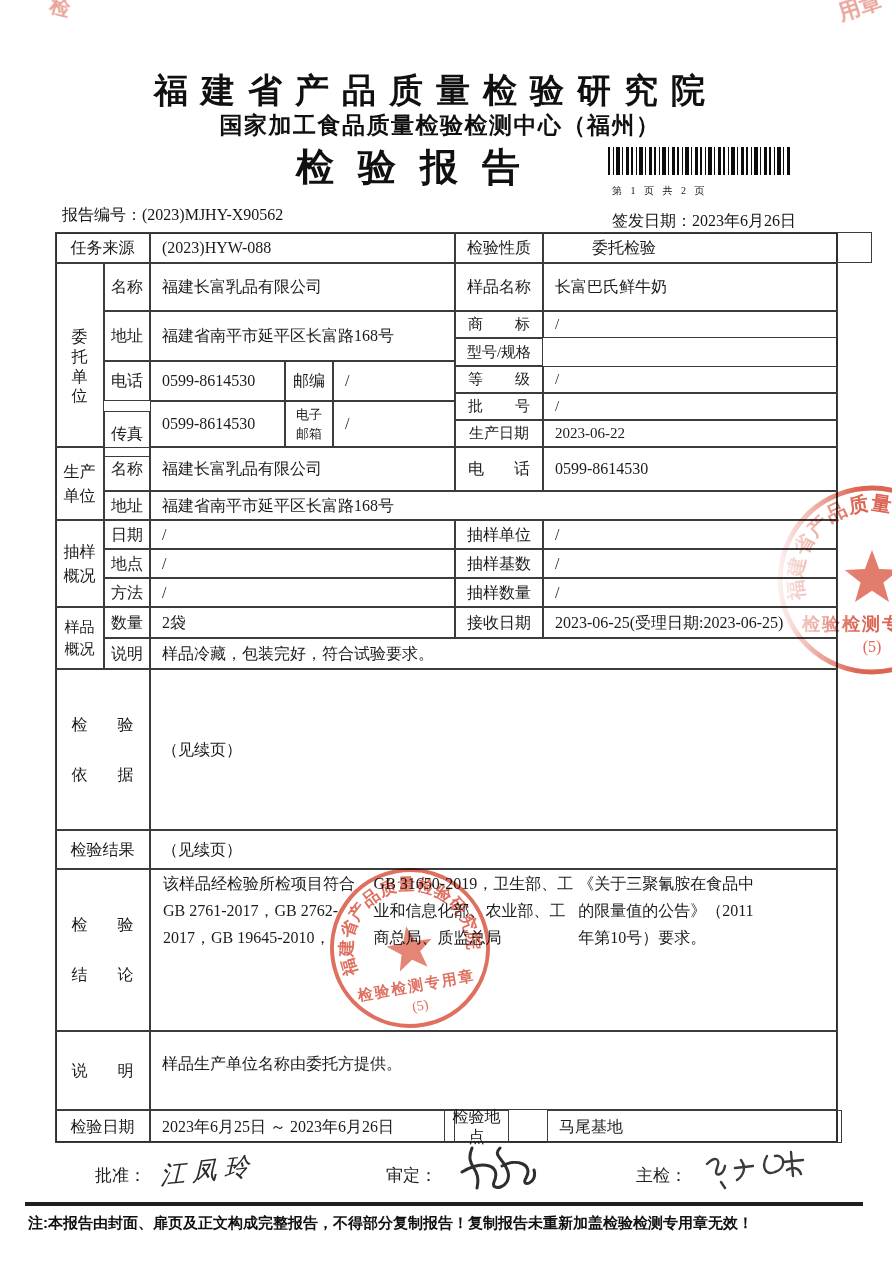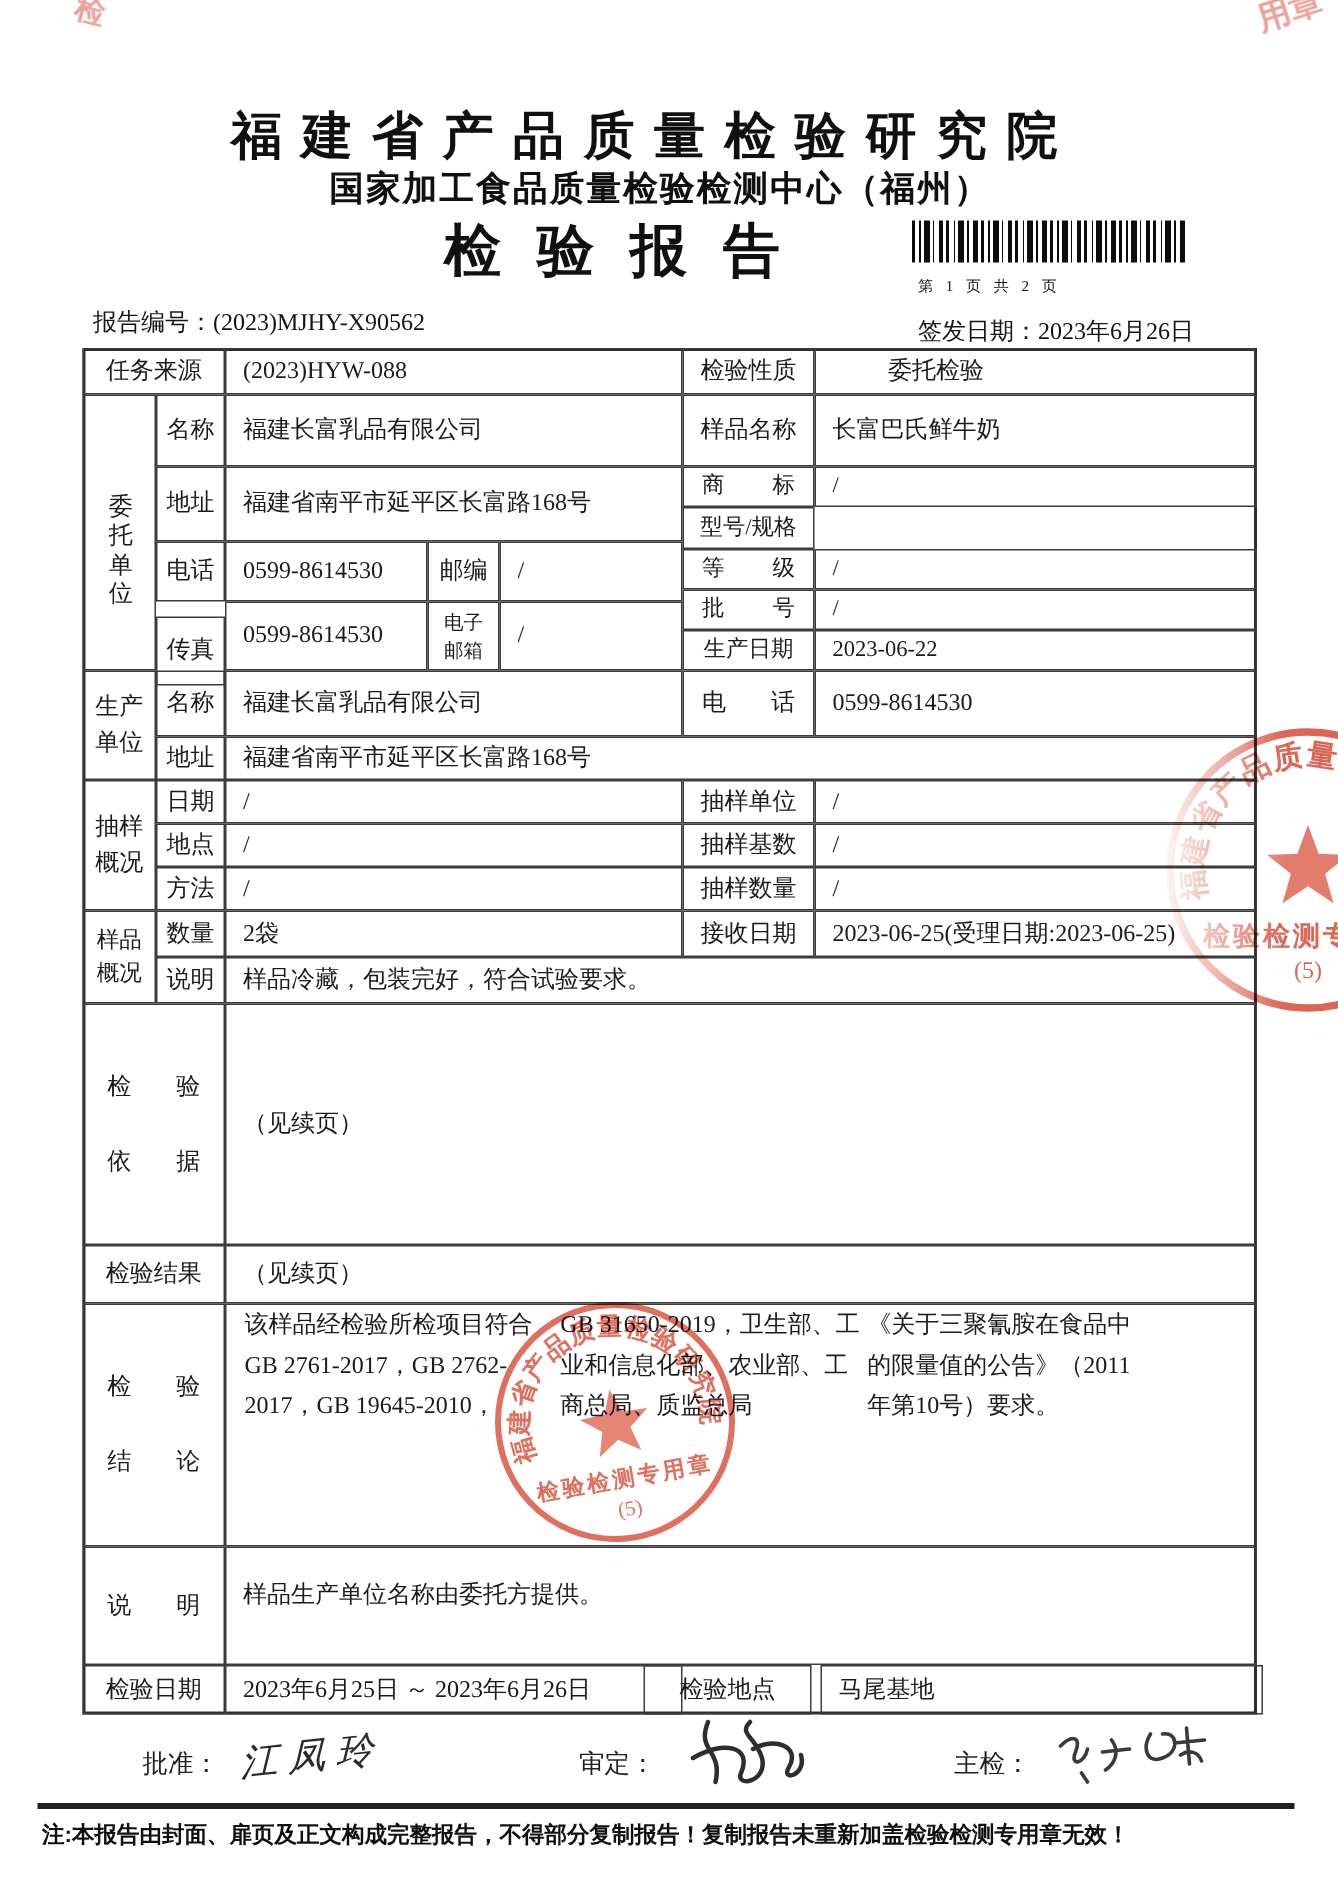--- a/index.html
+++ b/index.html
@@ -65,21 +65,21 @@
 
   <div class="c lb" style="left:55px;top:232px;width:95px;height:31px;">
       <span>任务来源</span>
     </div>
   <div class="c vv" style="left:150px;top:232px;width:305px;height:31px;">
       <span>(2023)HYW-088</span>
     </div>
   <div class="c lb" style="left:455px;top:232px;width:88px;height:31px;">
       <span>检验性质</span>
     </div>
-  <div class="c vv" style="left:543px;top:232px;width:294px;height:31px;padding-left:48px;">
+  <div class="c vv" style="left:543px;top:232px;width:329px;height:31px;padding-left:48px;">
       <span>委托检验</span>
     </div>
 
   <div class="c lb" style="left:55px;top:263px;width:49px;height:184px;">
       <span class="vt">委托单位</span>
     </div>
   <div class="c lb" style="left:104px;top:263px;width:46px;height:48px;">
       <span>名称</span>
     </div>
   <div class="c vv" style="left:150px;top:263px;width:305px;height:48px;">
@@ -269,21 +269,21 @@
   <div class="c lb wsp" style="left:55px;top:1031px;width:95px;height:79px;">
       <span class="wsp">说 明</span>
     </div>
 
   <div class="c lb" style="left:55px;top:1110px;width:95px;height:33px;">
       <span>检验日期</span>
     </div>
   <div class="c vv" style="left:150px;top:1110px;width:305px;height:33px;">
       <span>2023年6月25日 ～ 2023年6月26日</span>
     </div>
-  <div class="c lb" style="left:429px;top:1110px;width:112px;height:33px;text-align:right;">
+  <div class="c lb" style="left:444px;top:1110px;width:65px;height:33px;">
       <span>检验地点</span>
     </div>
   <div class="c vv" style="left:547px;top:1110px;width:295px;height:33px;">
       <span>马尾基地</span>
     </div>
 
   <svg class="abs stamp" style="left:320px;top:858px;" width="180" height="180" viewBox="0 0 180 180">
     <g transform="rotate(-10 90 90)" opacity="0.8">
       <circle cx="90" cy="90" r="78" fill="none" stroke="#d74b36" stroke-width="4"></circle>
       <defs>

